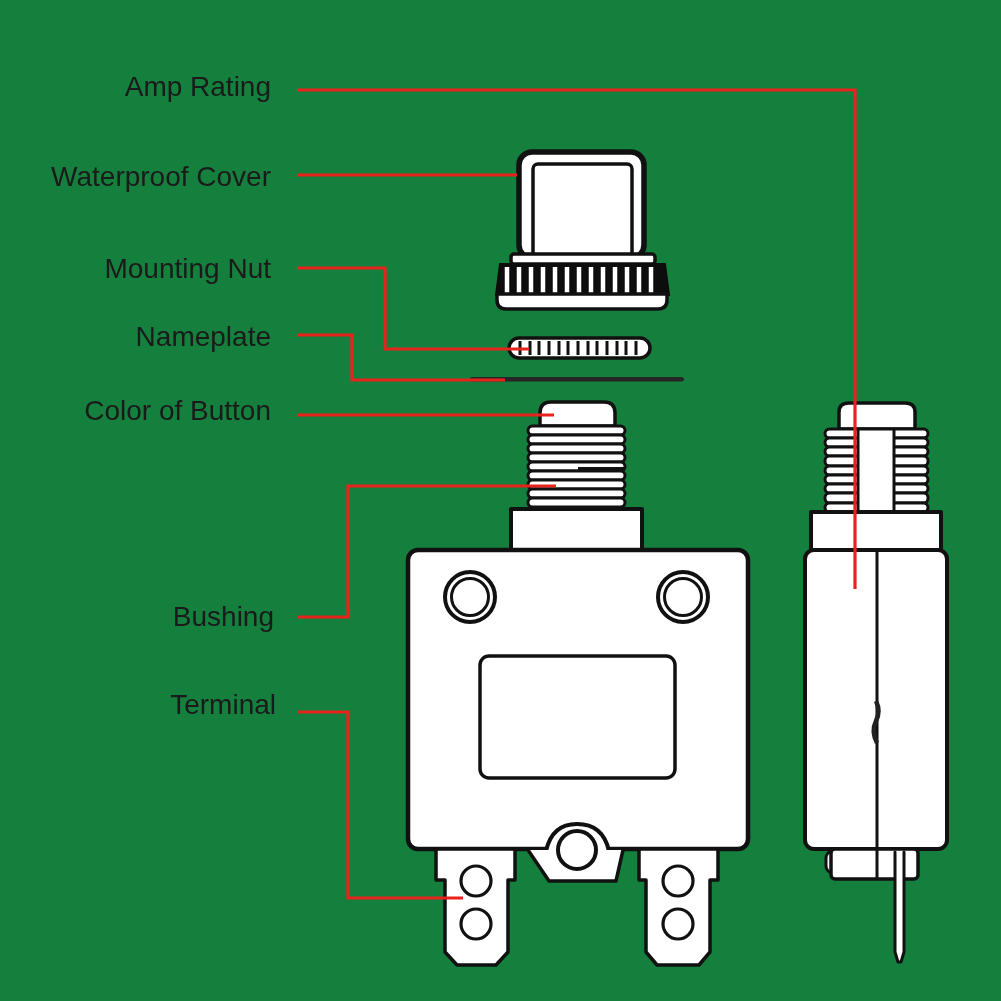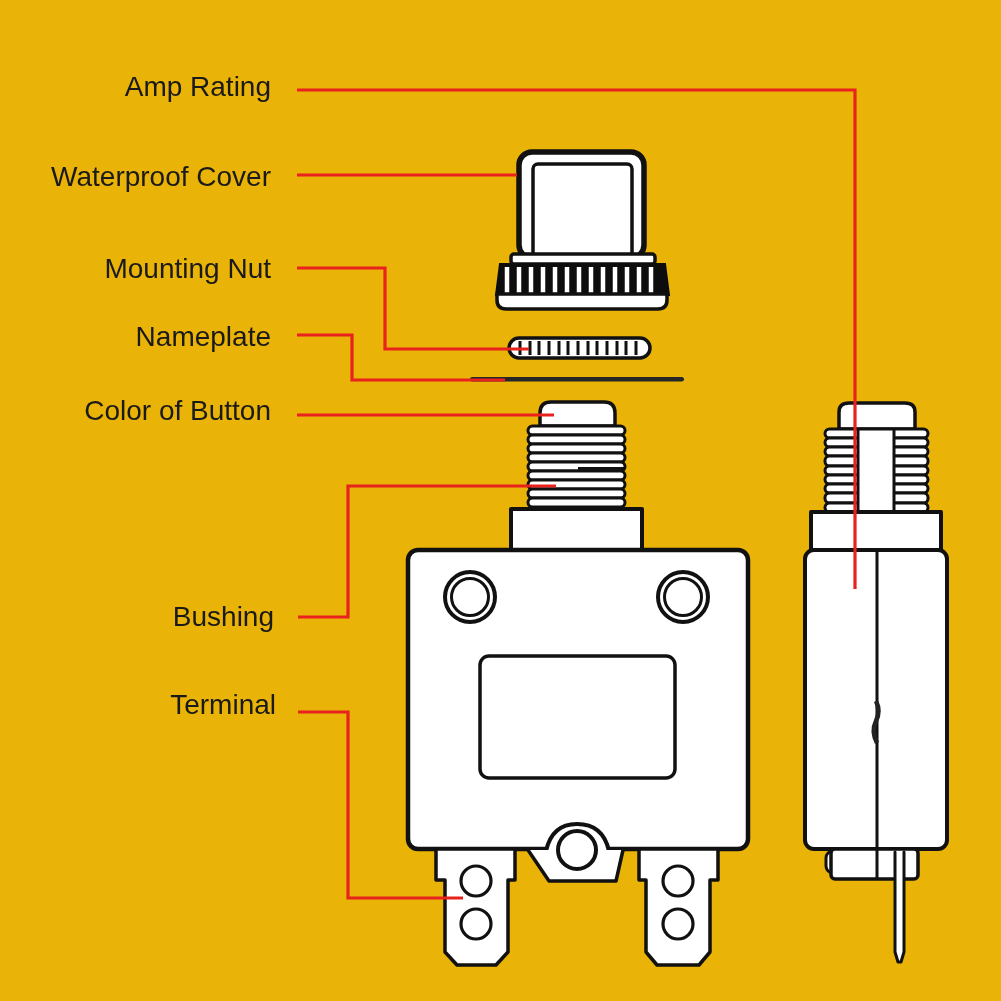--- a/index.html
+++ b/index.html
@@ -1,16 +1,16 @@
 <!DOCTYPE html>
 <html><head>
 <meta charset="utf-8">
 <style>
   html,body{margin:0;padding:0;background:#ffffff;}
-  .canvas{position:relative;width:1001px;height:1001px;background:#eab308;overflow:hidden;}
+  .canvas{position:relative;width:1001px;height:1001px;background:#15803d;overflow:hidden;}
   svg{position:absolute;left:0;top:0;}
   .s{stroke:#111111;stroke-linejoin:round;stroke-linecap:round;fill:#ffffff;}
   .fn{fill:none;}
   .dark{fill:#0d0d0d;stroke:#0d0d0d;}
   .ribs{stroke:#ffffff;fill:none;}
   .leader{stroke:#e8221c;stroke-width:3.2;fill:none;stroke-linecap:butt;stroke-linejoin:miter;}
   .callout-label{font:28px "Liberation Sans", sans-serif;fill:#1a1a1a;text-anchor:end;}
 </style>
 </head>
 <body>

